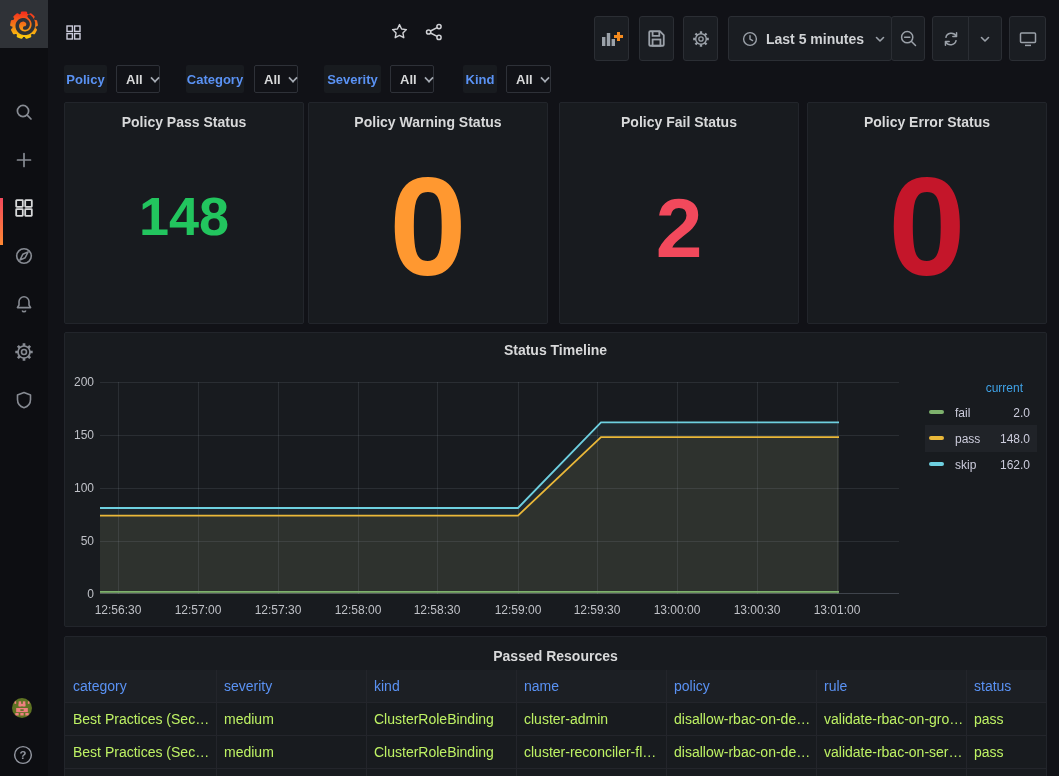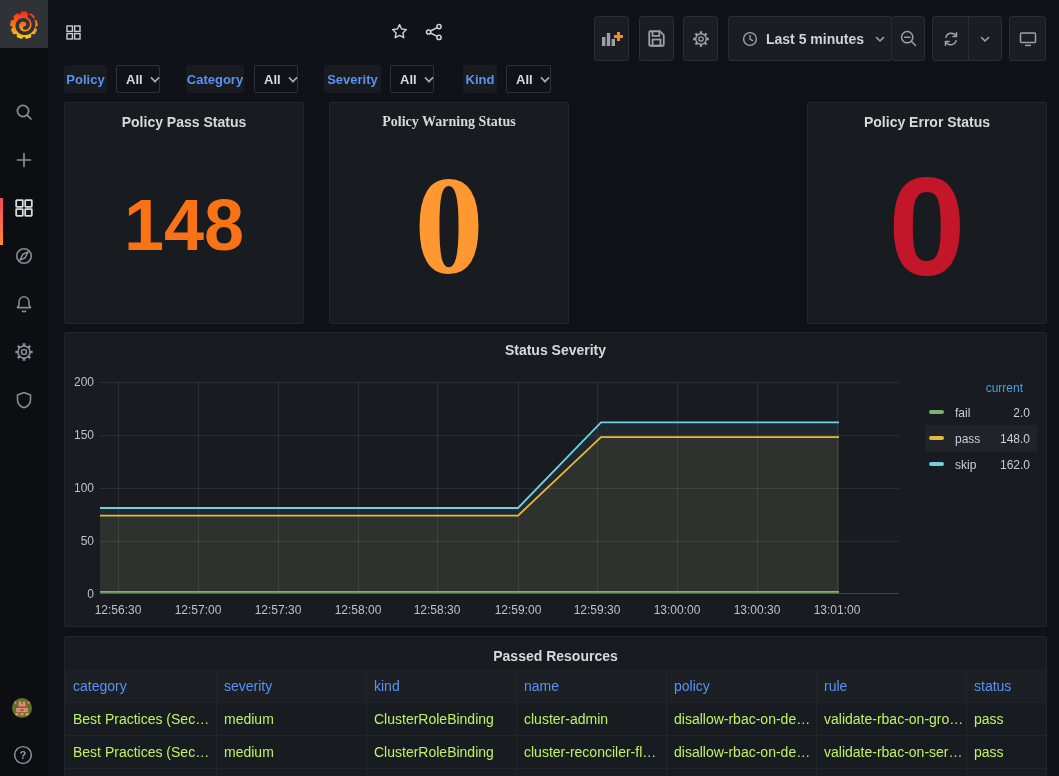--- a/index.html
+++ b/index.html
@@ -233,33 +233,37 @@
   <div class="vdrop" style="left:116px; width:44px;">All <span class="cv"></span></div>
   <div class="vlabel" style="left:186px; width:58px;">Category</div>
   <div class="vdrop" style="left:254px; width:44px;">All <span class="cv"></span></div>
   <div class="vlabel" style="left:324px; width:57px;">Severity</div>
   <div class="vdrop" style="left:390px; width:44px;">All <span class="cv"></span></div>
   <div class="vlabel" style="left:463px; width:34px;">Kind</div>
   <div class="vdrop" style="left:506px; width:45px;">All <span class="cv"></span></div>
 
   <div class="panel" style="left:64px; top:102px; width:240px; height:222px;">
     <div class="ptitle">Policy Pass Status</div>
-    <div class="statval" style="top:86px; font-size:72px; color:#f97316;">148</div>
-  </div>
-  <div class="panel" style="left:329px; top:102px; width:240px; height:222px;font-family:Liberation Serif, serif;">
+    <div class="statval" style="top:86px; font-size:54px; color:#22c55e;">148</div>
+  </div>
+  <div class="panel" style="left:308px; top:102px; width:240px; height:222px;">
     <div class="ptitle">Policy Warning Status</div>
     <div class="statval" style="top:54px; font-size:139px; color:#ff9830;">0</div>
+  </div>
+  <div class="panel" style="left:559px; top:102px; width:240px; height:222px;">
+    <div class="ptitle">Policy Fail Status</div>
+    <div class="statval" style="top:83px; font-size:84px; color:#f2495c;">2</div>
   </div>
   <div class="panel" style="left:807px; top:102px; width:240px; height:222px;">
     <div class="ptitle">Policy Error Status</div>
     <div class="statval" style="top:54px; font-size:139px; color:#c4162a;">0</div>
   </div>
 
   <div class="panel" style="left:64px; top:332px; width:983px; height:295px;">
-    <div class="ptitle" style="top:9px;">Status Severity</div>
+    <div class="ptitle" style="top:9px;">Status Timeline</div>
     <div class="ylab" style="left:3px; top:42px;">200</div>
     <div class="ylab" style="left:3px; top:95px;">150</div>
     <div class="ylab" style="left:3px; top:148px;">100</div>
     <div class="ylab" style="left:3px; top:201px;">50</div>
     <div class="ylab" style="left:3px; top:254px;">0</div>
     <svg class="abs" style="left:35px; top:49px;" width="799" height="212" viewBox="0 0 799 212">
 
       <path d="M0 126 H418 L501 40.3 H739 V212 H0 Z" fill="rgba(110,208,224,0.08)"></path>
       <path d="M0 133.6 H418 L501 55.1 H739 V212 H0 Z" fill="rgba(234,184,57,0.08)"></path>
       <path d="M0 209.9 H418 L501 209.9 H739 V212 H0 Z" fill="rgba(126,178,109,0.08)"></path>

